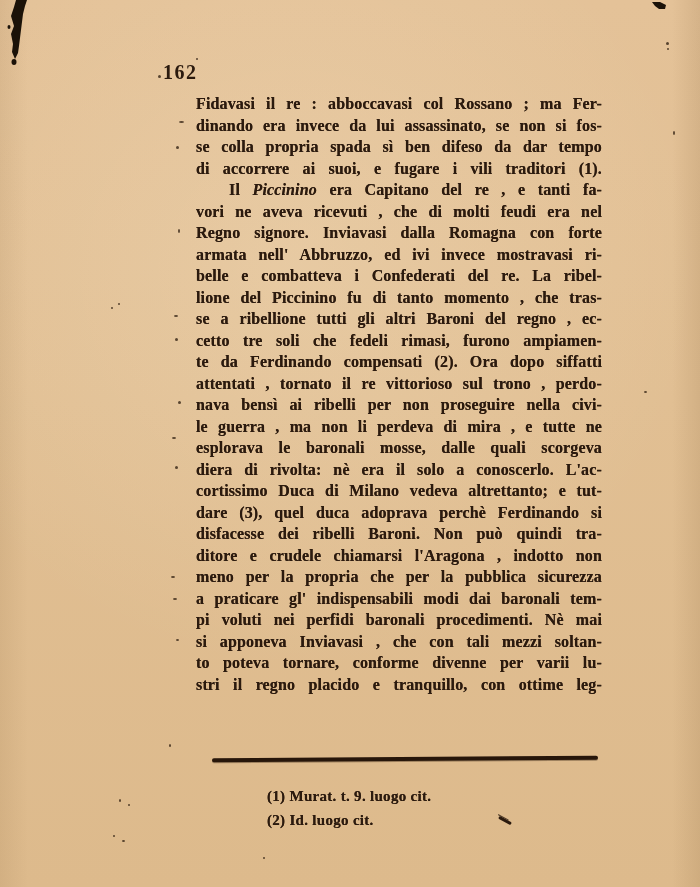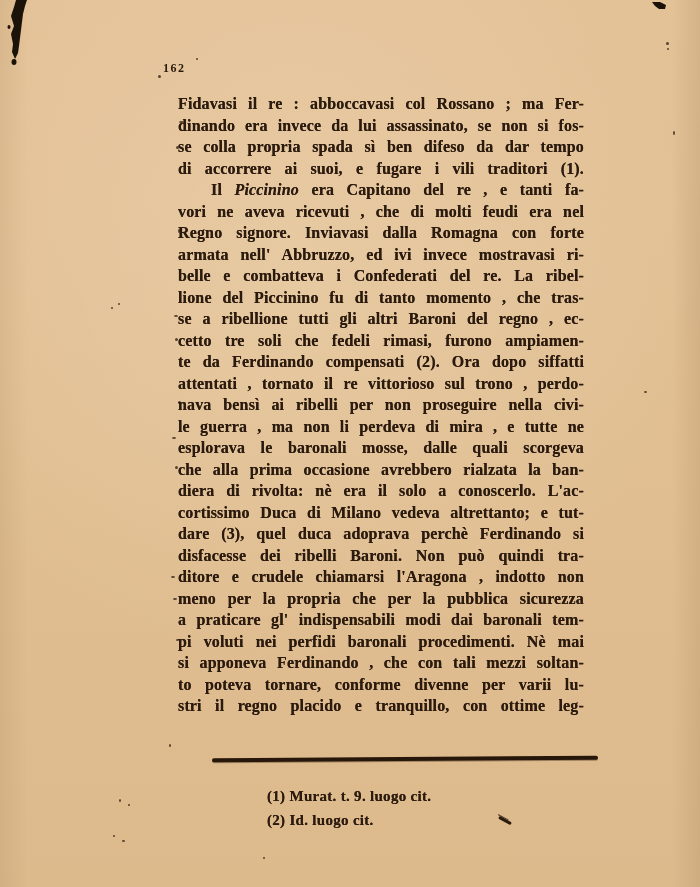--- a/index.html
+++ b/index.html
@@ -11,24 +11,24 @@
   .page{
     position:relative;width:700px;height:887px;overflow:hidden;
     background:
       radial-gradient(90% 70% at 42% 30%, rgba(255,246,224,0.18), rgba(255,255,255,0) 65%),
       linear-gradient(90deg, rgba(120,86,44,0.10) 0%, rgba(120,86,44,0) 4%, rgba(120,86,44,0) 96%, rgba(120,86,44,0.14) 100%),
       linear-gradient(180deg,#e4c298 0%,#e1bf93 45%,#ddba8c 100%);
     color:#2b1a0e;
   }
   .pagenum{
     position:absolute;left:163px;top:61px;
-    font-size:12px;font-weight:700;letter-spacing:1.5px;
+    font-size:20px;font-weight:700;letter-spacing:1.5px;
   }
   .body-text{
-    position:absolute;left:178px;top:93px;width:406px;
+    position:absolute;left:196px;top:93px;width:406px;
   }
   .line{
     height:21.5px;line-height:21.5px;font-size:16px;font-weight:700;
     letter-spacing:0.15px;white-space:nowrap;
     text-align:justify;text-align-last:justify;
     text-shadow:0 0 0.5px rgba(43,26,14,0.85);
   }
   .line.indent{padding-left:33px;}
   .line i{font-style:italic;}
   .rule{
@@ -84,30 +84,29 @@
       <div class="line"><span>armata nell' Abbruzzo, ed ivi invece mostravasi ri-</span></div>
       <div class="line"><span>belle e combatteva i Confederati del re. La ribel-</span></div>
       <div class="line"><span>lione del Piccinino fu di tanto momento , che tras-</span></div>
       <div class="line"><span>se a ribellione tutti gli altri Baroni del regno , ec-</span></div>
       <div class="line"><span>cetto tre soli che fedeli rimasi, furono ampiamen-</span></div>
       <div class="line"><span>te da Ferdinando compensati (2). Ora dopo siffatti</span></div>
       <div class="line"><span>attentati , tornato il re vittorioso sul trono , perdo-</span></div>
       <div class="line"><span>nava bensì ai ribelli per non proseguire nella civi-</span></div>
       <div class="line"><span>le guerra , ma non li perdeva di mira , e tutte ne</span></div>
       <div class="line"><span>esplorava le baronali mosse, dalle quali scorgeva</span></div>
-      <div class="line"><span>che alla prima occasione avrebbero rialzata la ban-</span></div>
       <div class="line"><span>diera di rivolta: nè era il solo a conoscerlo. L'ac-</span></div>
       <div class="line"><span>cortissimo Duca di Milano vedeva altrettanto; e tut-</span></div>
       <div class="line"><span>dare (3), quel duca adoprava perchè Ferdinando si</span></div>
       <div class="line"><span>disfacesse dei ribelli Baroni. Non può quindi tra-</span></div>
       <div class="line"><span>ditore e crudele chiamarsi l'Aragona , indotto non</span></div>
       <div class="line"><span>meno per la propria che per la pubblica sicurezza</span></div>
       <div class="line"><span>a praticare gl' indispensabili modi dai baronali tem-</span></div>
       <div class="line"><span>pi voluti nei perfidi baronali procedimenti. Nè mai</span></div>
-      <div class="line"><span>si apponeva Ferdinando , che con tali mezzi soltan-</span></div>
+      <div class="line"><span>si apponeva Inviavasi , che con tali mezzi soltan-</span></div>
       <div class="line"><span>to poteva tornare, conforme divenne per varii lu-</span></div>
       <div class="line"><span>stri il regno placido e tranquillo, con ottime leg-</span></div>
     </div>
 
   <div class="rule"></div>
 
   <div class="footnotes" id="footnotes">
       <div class="fn">(1) Murat. t. 9. luogo cit.</div>
       <div class="fn">(2) Id. luogo cit.</div>
     </div>

